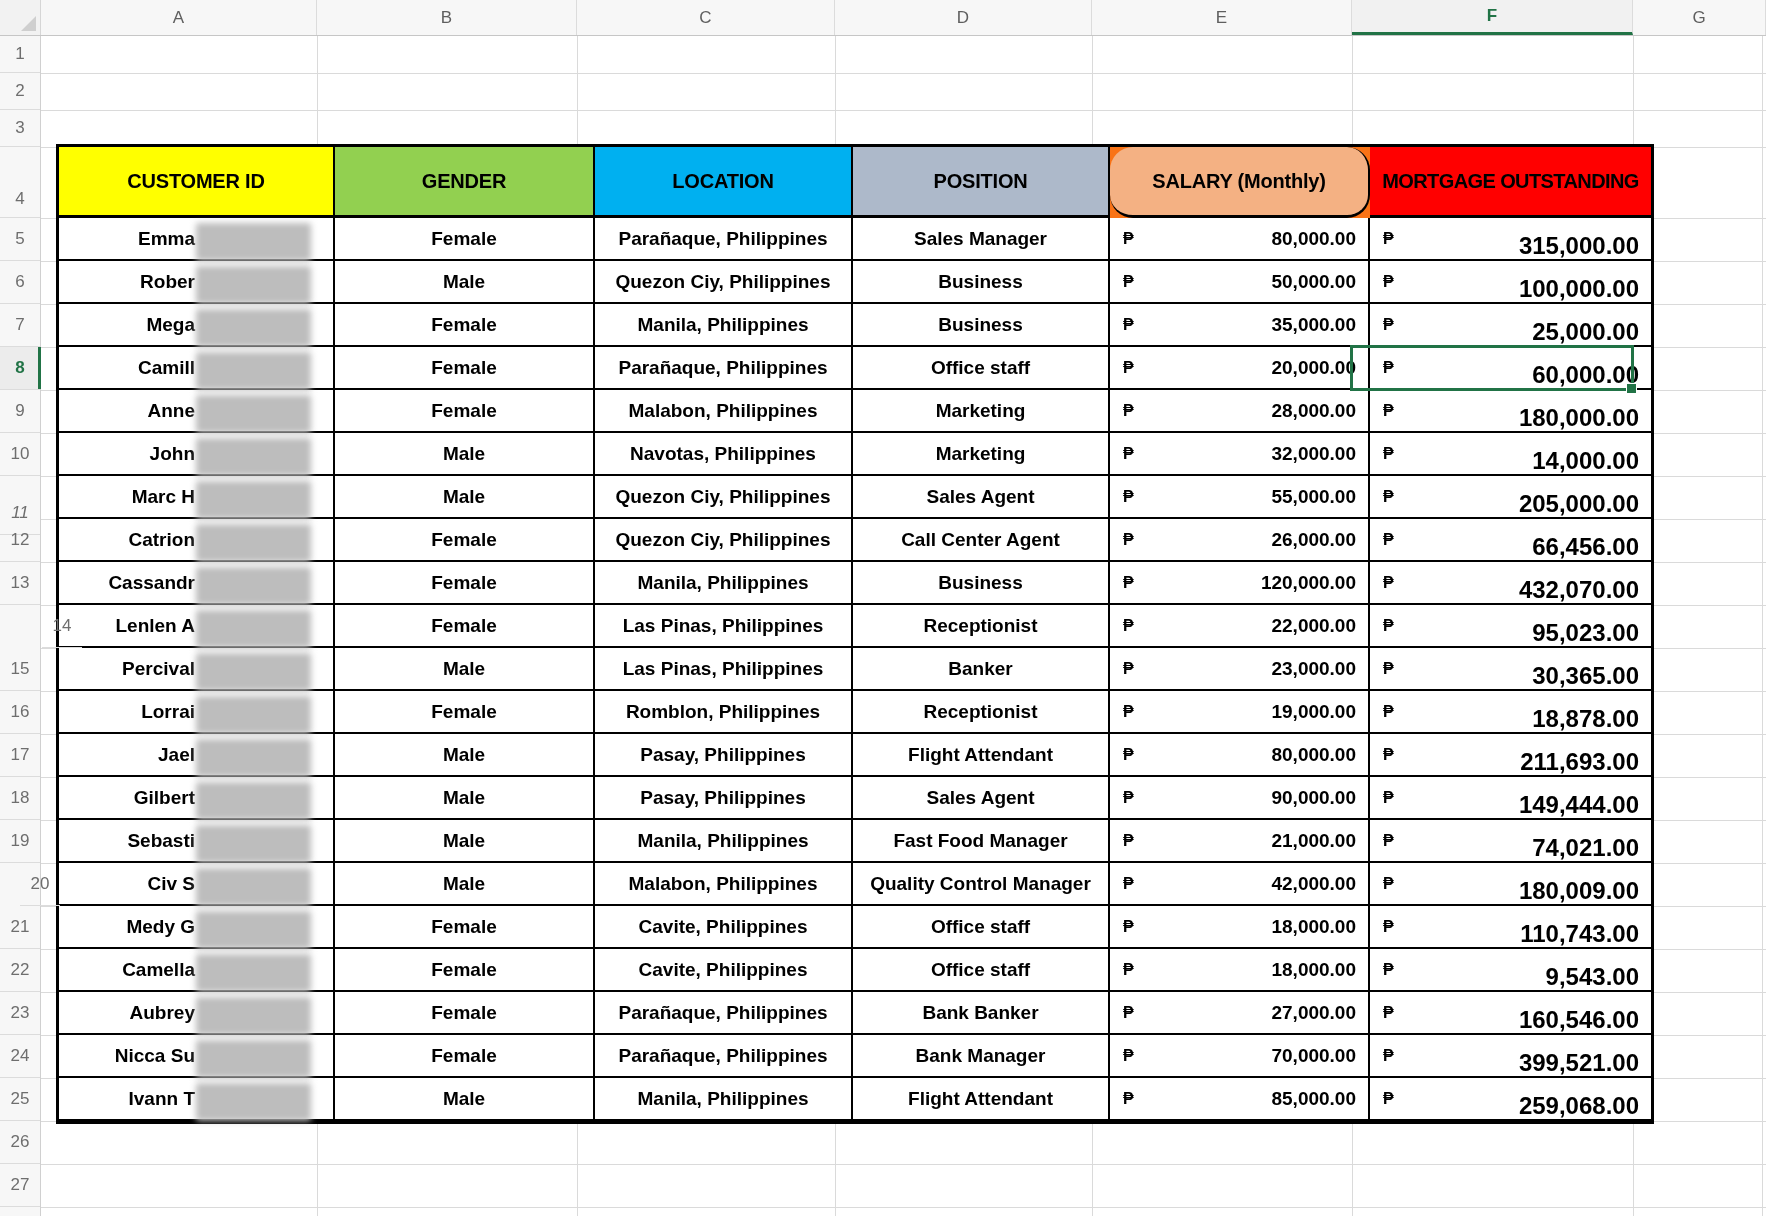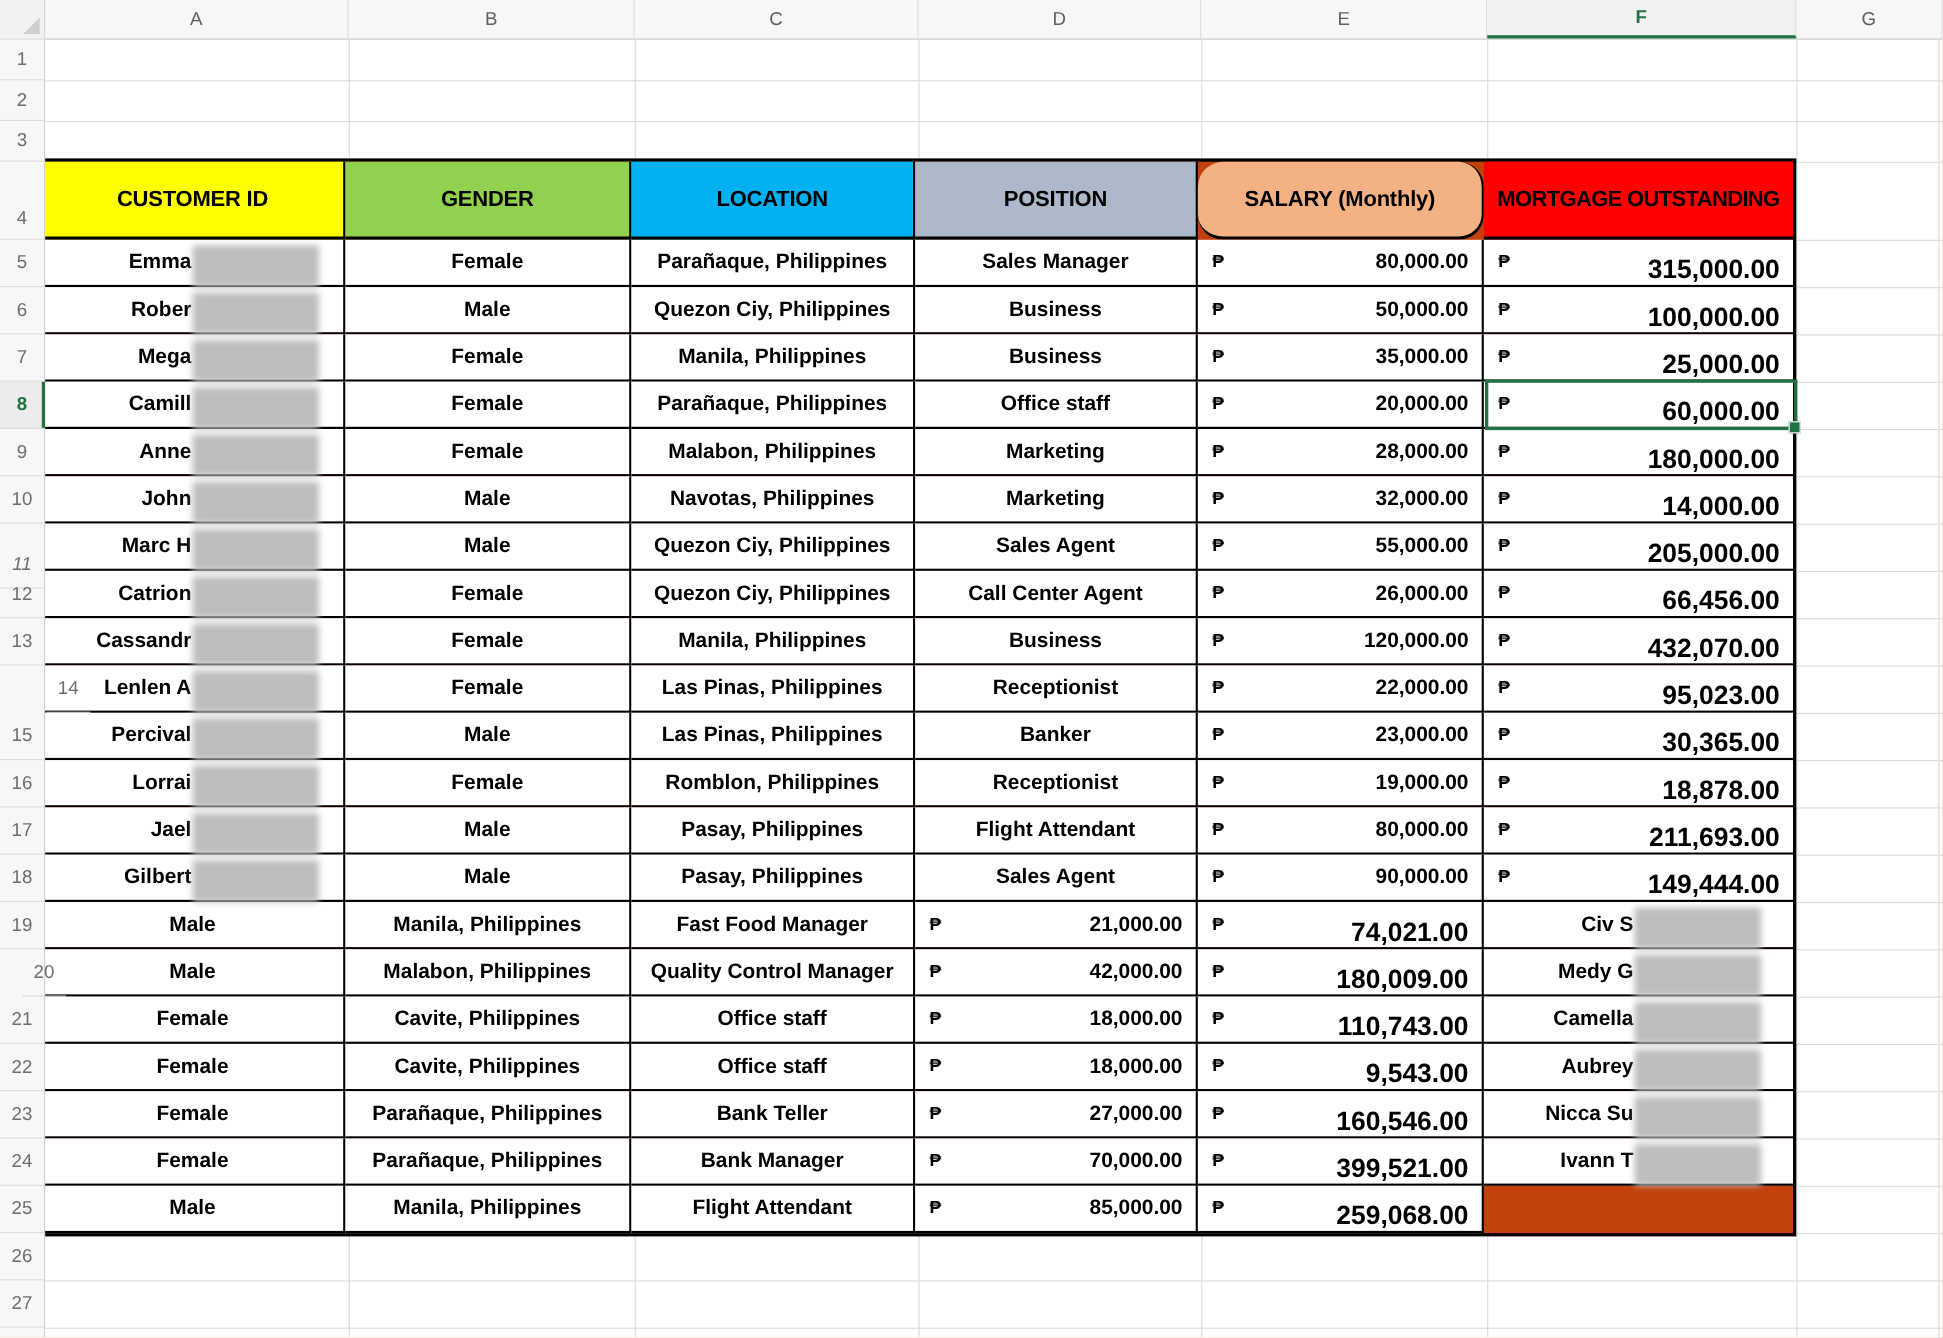--- a/index.html
+++ b/index.html
@@ -18,23 +18,23 @@
   .collabel.sel{color:#217346;font-weight:bold;background:#f1f1f1;border-bottom:3px solid #217346;}
   
   .gutter{position:absolute;left:0;top:36px;width:41px;height:1180px;background:#f7f7f7;
           border-right:1px solid #d0d0d0;box-sizing:border-box;z-index:3;}
   .rownum{position:absolute;left:0;width:40px;display:flex;align-items:center;justify-content:center;
           font-size:17px;color:#6e6e6e;border-bottom:1px solid #dcdcdc;box-sizing:border-box;}
   .rownum.hdr4{align-items:flex-end;padding-bottom:8px;}
   .rownum.sel{color:#217346;font-weight:bold;background:#ececec;}
   .rownum.sel::after{content:"";position:absolute;right:-1px;top:0;width:3px;height:100%;background:#217346;}
   
-  .table{position:absolute;left:38px;top:147px;width:1592px;height:974px;display:grid;z-index:2;
+  .table{position:absolute;left:59px;top:147px;width:1592px;height:974px;display:grid;z-index:2;
          grid-template-columns:276px 260px 258px 257px 260px 281px;
-         box-shadow:0 0 0 3px #000;background:#c2410c;}
+         box-shadow:0 0 0 3px #000;background:#f97316;}
   .cell{background:#fff;border-right:2px solid #000;border-bottom:2px solid #000;box-sizing:border-box;
         position:relative;display:flex;align-items:center;justify-content:center;
         font-size:19px;font-weight:bold;color:#000;overflow:visible;}
   .cell:nth-child(6n){border-right:none;}
   .hcell{font-size:20px;letter-spacing:-0.2px;border-bottom:3px solid #000;text-align:center;}
   .hcell.tight{font-size:20px;letter-spacing:-0.6px;}
   .acell{justify-content:flex-start;}
   .acell .nm{position:absolute;left:0;top:0;width:136px;height:100%;display:flex;align-items:center;
              justify-content:flex-end;white-space:nowrap;}
   .acell .blur{position:absolute;left:137px;top:5px;width:115px;height:38px;background:#bdbdbd;
@@ -445,20 +445,24 @@
       </div>
   <div class="cell money">
     <span class="peso">₱</span>
     <span class="amt">90,000.00</span>
   </div>
   <div class="cell money fmort">
     <span class="peso">₱</span>
     <span class="amt">149,444.00</span>
   </div>
 
+  <div class="cell acell">
+    <span class="nm">Sebasti</span>
+    <span class="blur"></span>
+  </div>
   <div class="cell">
         <span>Male</span>
       </div>
   <div class="cell">
         <span>Manila, Philippines</span>
       </div>
   <div class="cell">
         <span>Fast Food Manager</span>
       </div>
   <div class="cell money">
@@ -540,21 +544,21 @@
     <span class="nm">Aubrey</span>
     <span class="blur"></span>
   </div>
   <div class="cell">
         <span>Female</span>
       </div>
   <div class="cell">
         <span>Parañaque, Philippines</span>
       </div>
   <div class="cell">
-        <span>Bank Teller</span>
+        <span>Bank Banker</span>
       </div>
   <div class="cell money">
     <span class="peso">₱</span>
     <span class="amt">27,000.00</span>
   </div>
   <div class="cell money fmort">
     <span class="peso">₱</span>
     <span class="amt">160,546.00</span>
   </div>
 

